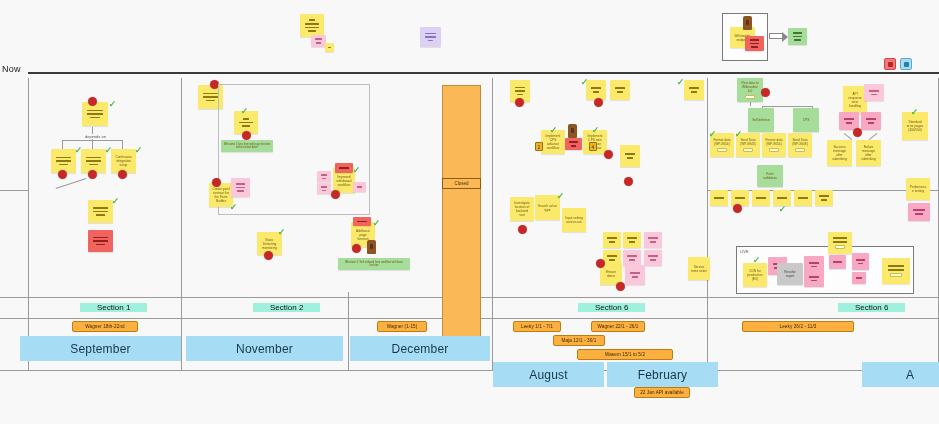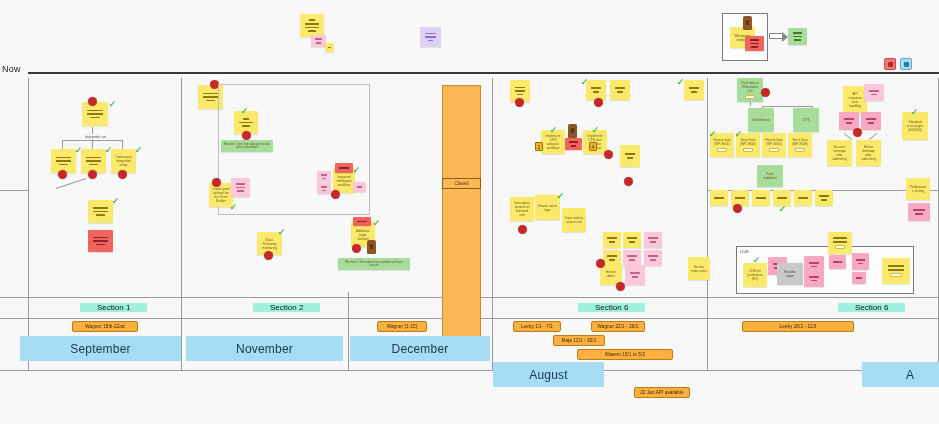--- a/index.html
+++ b/index.html
@@ -544,15 +544,16 @@
   <div class="datebadge" style="left:553px; top:335px; width:52px; height:11px;">Maja 12/1 - 30/1</div>
   <div class="datebadge" style="left:591px; top:321px; width:54px; height:11px;">Wagner 22/1 - 26/1</div>
   <div class="datebadge" style="left:577px; top:349px; width:96px; height:11px;">Wasem 15/1 to 5/2</div>
   <div class="datebadge" style="left:742px; top:321px; width:112px; height:11px;">Leeky 26/2 - 11/3</div>
   <div class="datebadge" style="left:634px; top:387px; width:56px; height:11px;">22 Jan API available</div>
 
   <div class="month" style="left:20px; top:336px; width:161px; height:25px;">September</div>
   <div class="month" style="left:186px; top:336px; width:157px; height:25px;">November</div>
   <div class="month" style="left:350px; top:336px; width:140px; height:25px;">December</div>
   <div class="month" style="left:493px; top:362px; width:111px; height:25px;">August</div>
+  <div class="month" style="left:607px; top:362px; width:111px; height:25px;">February</div>
   <div class="month" style="left:862px; top:362px; width:96px; height:25px;">A</div>
 
 </div>
 
 </body></html>

